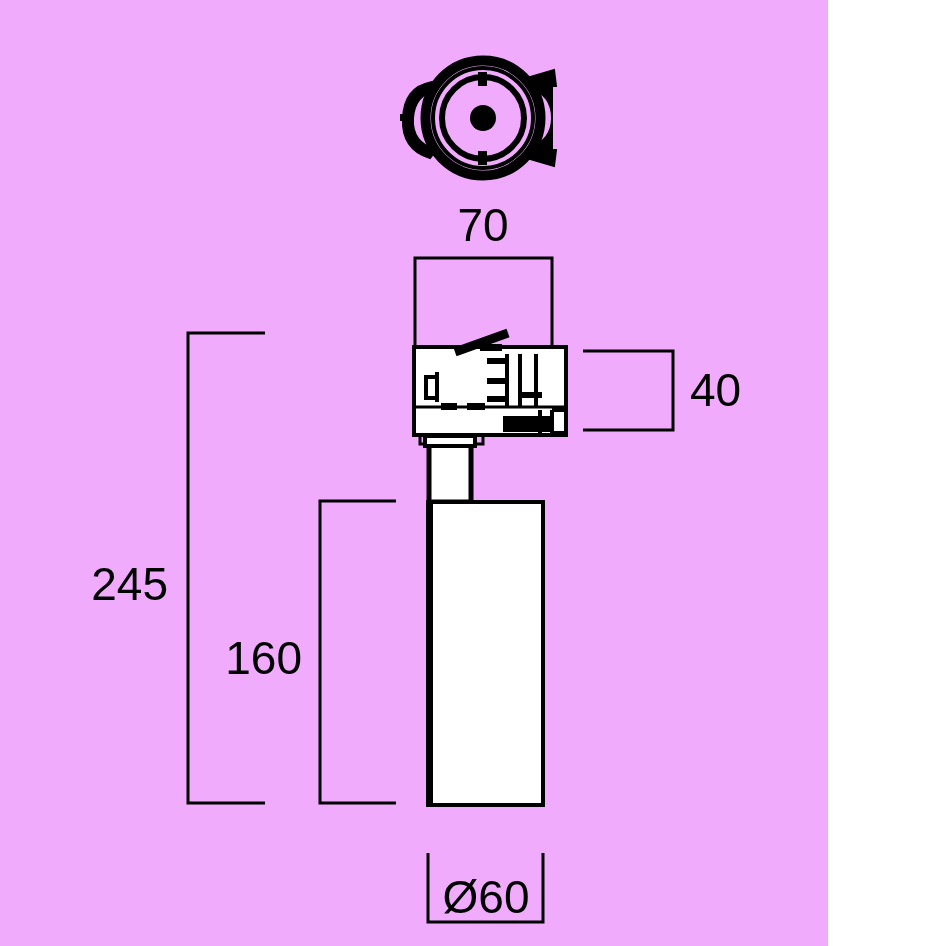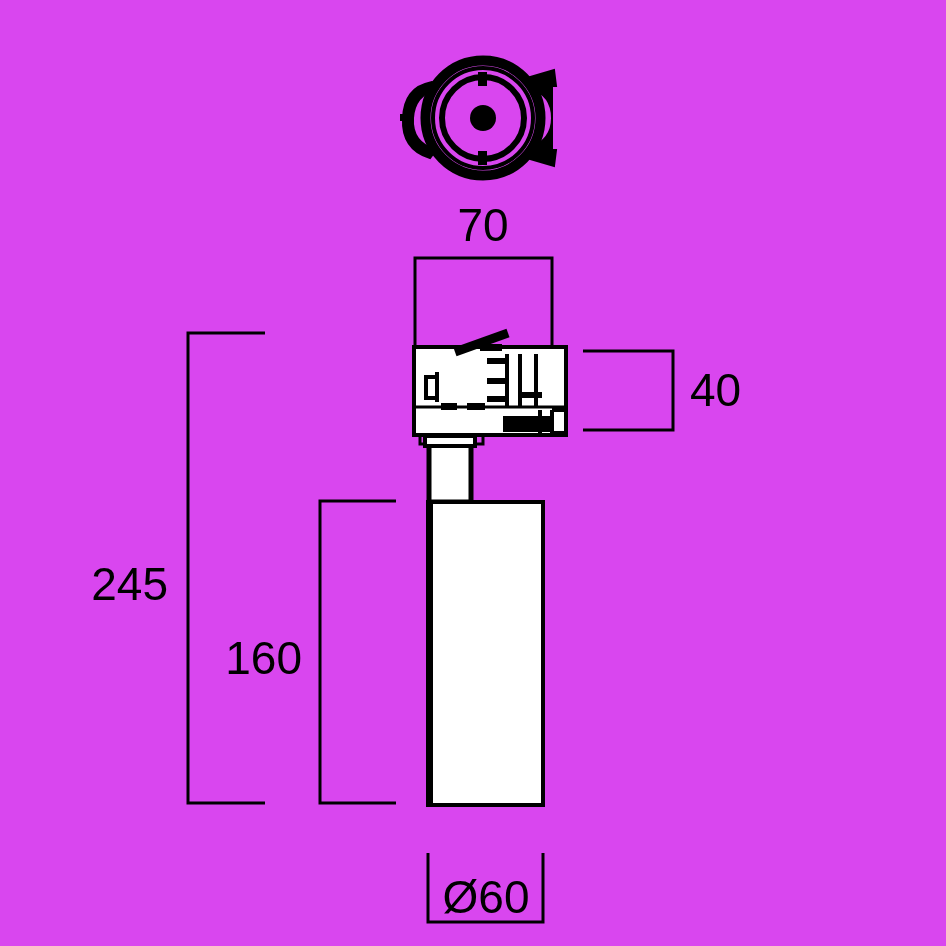--- a/index.html
+++ b/index.html
@@ -6,23 +6,23 @@
   html, body {
     margin: 0;
     padding: 0;
     background: #ffffff;
   }
   body {
     font-family: "Liberation Sans", sans-serif;
   }
   #drawing-root {
     position: relative;
-    width: 946px;
+    width: 828px;
     height: 946px;
-    background: #d946ef;
+    background: #f0abfc;
     overflow: hidden;
   }
   #drawing-svg {
     position: absolute;
     top: 0;
     left: 0;
     width: 946px;
     height: 946px;
     display: block;
   }

